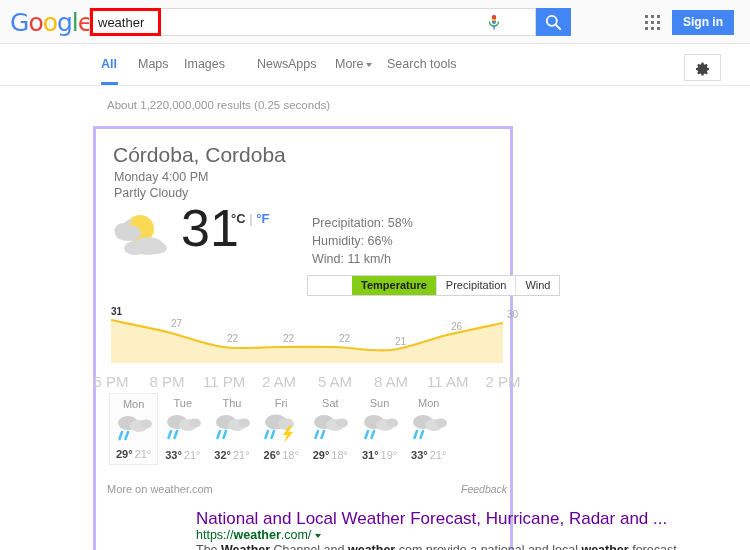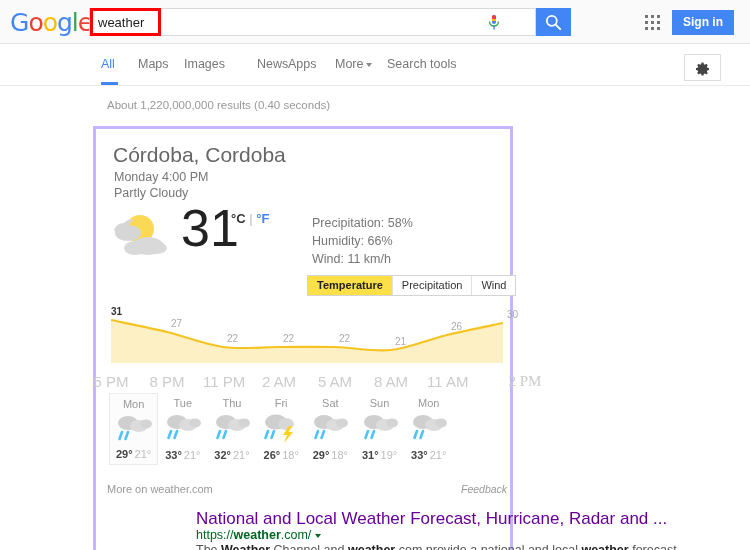--- a/index.html
+++ b/index.html
@@ -174,21 +174,21 @@
     background: #fff;
   }
   .chart-tab {
     font-size: 11px; color: #333;
     padding: 0 9px; line-height: 19px;
     border-right: 1px solid #e0e0e0;
     cursor: pointer; white-space: nowrap;
   }
   .chart-tab:last-child { border-right: 0; }
   .chart-tab.active {
-    background: #fde047; font-weight: bold; color: #222;
+    background: #84cc16; font-weight: bold; color: #222; margin-left: 44px;
   }
 
   
   #chart-area {
     position: absolute; left: 15px; top: 179px;
     width: 392px; height: 55px;
   }
   #chart-svg { display: block; }
   .chart-val {
     position: absolute;
@@ -306,37 +306,37 @@
       <i></i>
       <i></i>
       <i></i>
       <i></i>
   </div>
 
   <div id="signin-btn">Sign in</div>
 </div>
 
 <div id="navbar">
-    <div class="nav-tab active" style="left: 101px;"><span>All</span></div>
+    <div class="nav-tab active" style="left: 101px; font-weight: bold;"><span>All</span></div>
     <div id="nav-underline" style="left: 101px; width: 17px; background: rgb(66, 133, 244);"></div>
     <div class="nav-tab" style="left: 138px;"><span>Maps</span></div>
     <div class="nav-tab" style="left: 184px;"><span>Images</span></div>
     <div class="nav-tab" style="left: 245px; margin-left: 12px;"><span>News</span></div>
     <div class="nav-tab" style="left: 288px;"><span>Apps</span></div>
     <div class="nav-tab" style="left: 335px;"><span>More</span><span class="caret-down"></span></div>
     <div class="nav-tab" style="left: 387px;"><span>Search tools</span></div>
   </div>
 <div id="settings-btn">
   <svg width="16" height="16" viewBox="0 0 16 16">
     <path fill="#444" d="M8 5.2A2.8 2.8 0 1 0 8 10.8 2.8 2.8 0 0 0 8 5.2zm0 4.2a1.4 1.4 0 1 1 0-2.8 1.4 1.4 0 0 1 0 2.8z"></path>
     <path fill="#444" d="M14 9.1v-2l-1.7-.3a4.6 4.6 0 0 0-.5-1.2l1-1.4-1.4-1.4-1.4 1a4.6 4.6 0 0 0-1.2-.5L8.5 1.6h-2l-.3 1.7a4.6 4.6 0 0 0-1.2.5l-1.4-1L2.2 4.2l1 1.4a4.6 4.6 0 0 0-.5 1.2L1 7.1v2l1.7.3c.1.4.3.8.5 1.2l-1 1.4 1.4 1.4 1.4-1c.4.2.8.4 1.2.5l.3 1.7h2l.3-1.7c.4-.1.8-.3 1.2-.5l1.4 1 1.4-1.4-1-1.4c.2-.4.4-.8.5-1.2L14 9.1z"></path>
   </svg>
 </div>
 
-<div id="result-stats">About 1,220,000,000 results (0.40 seconds)</div>
+<div id="result-stats">About 1,220,000,000 results (0.25 seconds)</div>
 
 <div id="weather-card">
 
   <div id="wx-city">Córdoba, Cordoba</div>
   <div id="wx-time">Monday 4:00 PM</div>
   <div id="wx-cond">Partly Cloudy</div>
 
   <div id="wx-icon">
     <svg width="60" height="46" viewBox="0 0 60 46">
       <circle cx="28" cy="18" r="14" fill="#fcd955"></circle>
@@ -460,21 +460,21 @@
     <div class="chart-val" style="left: 299px; top: 207px;">21</div>
     <div class="chart-val" style="left: 355px; top: 192px;">26</div>
     <div class="chart-val" style="left: 411px; top: 180px;">30</div>
     <div class="chart-time" style="left: -5px; width: 40px;">5 PM</div>
     <div class="chart-time" style="left: 51px; width: 40px;">8 PM</div>
     <div class="chart-time" style="left: 107px; width: 40px;">11 PM</div>
     <div class="chart-time" style="left: 163px; width: 40px;">2 AM</div>
     <div class="chart-time" style="left: 219px; width: 40px;">5 AM</div>
     <div class="chart-time" style="left: 275px; width: 40px;">8 AM</div>
     <div class="chart-time" style="left: 331px; width: 40px;">11 AM</div>
-    <div class="chart-time" style="left: 409px; width: 40px; font-family: Liberation Serif, serif;">2 PM</div>
+    <div class="chart-time" style="left: 387px; width: 40px;">2 PM</div>
   </div>
 
 <div id="more-on">More on weather.com</div>
 <div id="feedback-link">Feedback</div>
 
 <div id="result-title">National and Local Weather Forecast, Hurricane, Radar and ...</div>
 <div id="result-url">https://<b>weather</b>.com/<span class="caret-green"></span></div>
 <div id="result-snippet"><span>The </span><b>Weather</b><span> Channel and </span><b>weather</b><span>.com provide a national and local </span><b>weather</b><span> forecast</span></div>
 
 </body></html>

